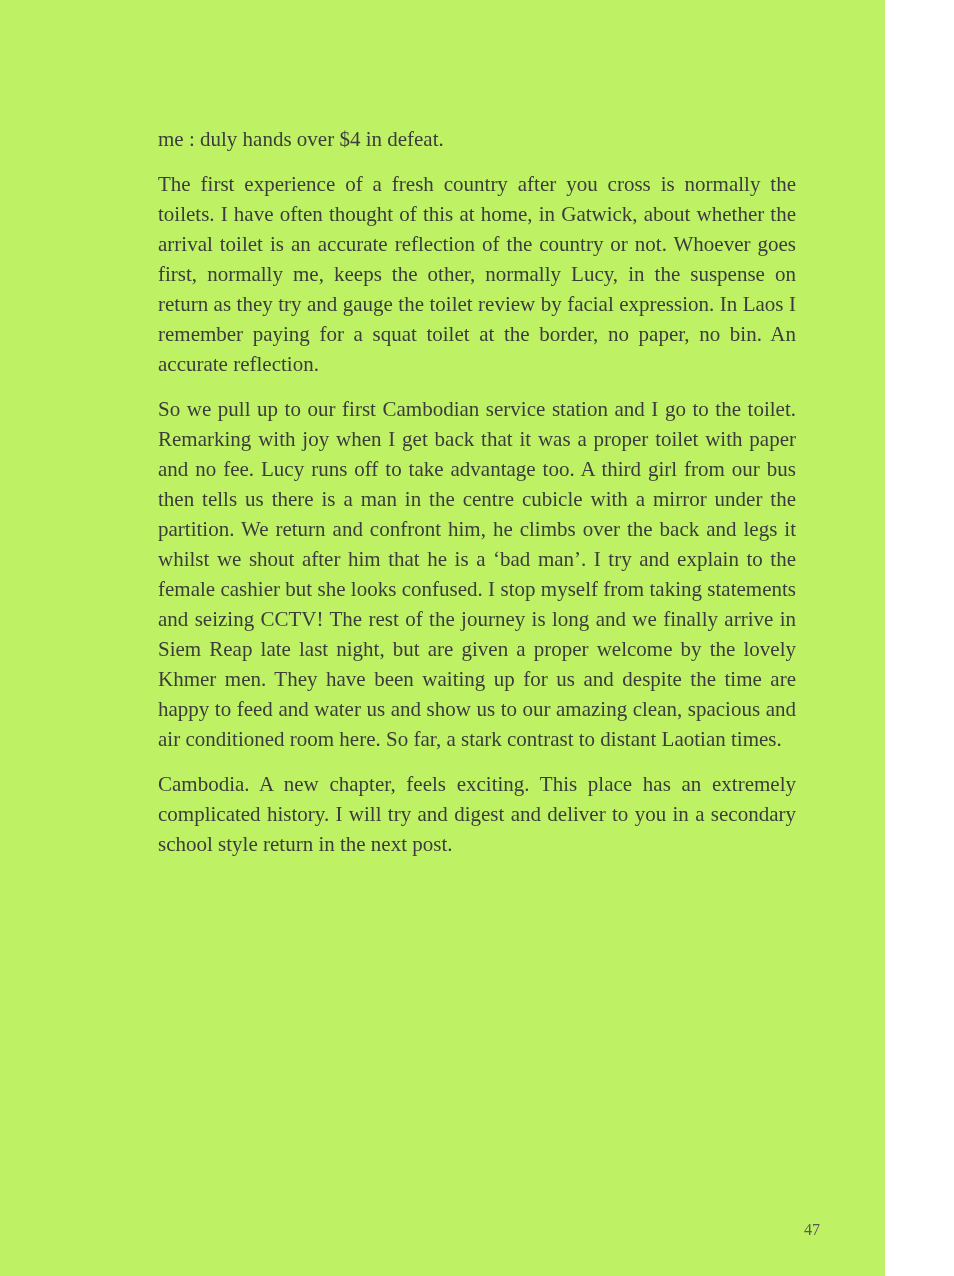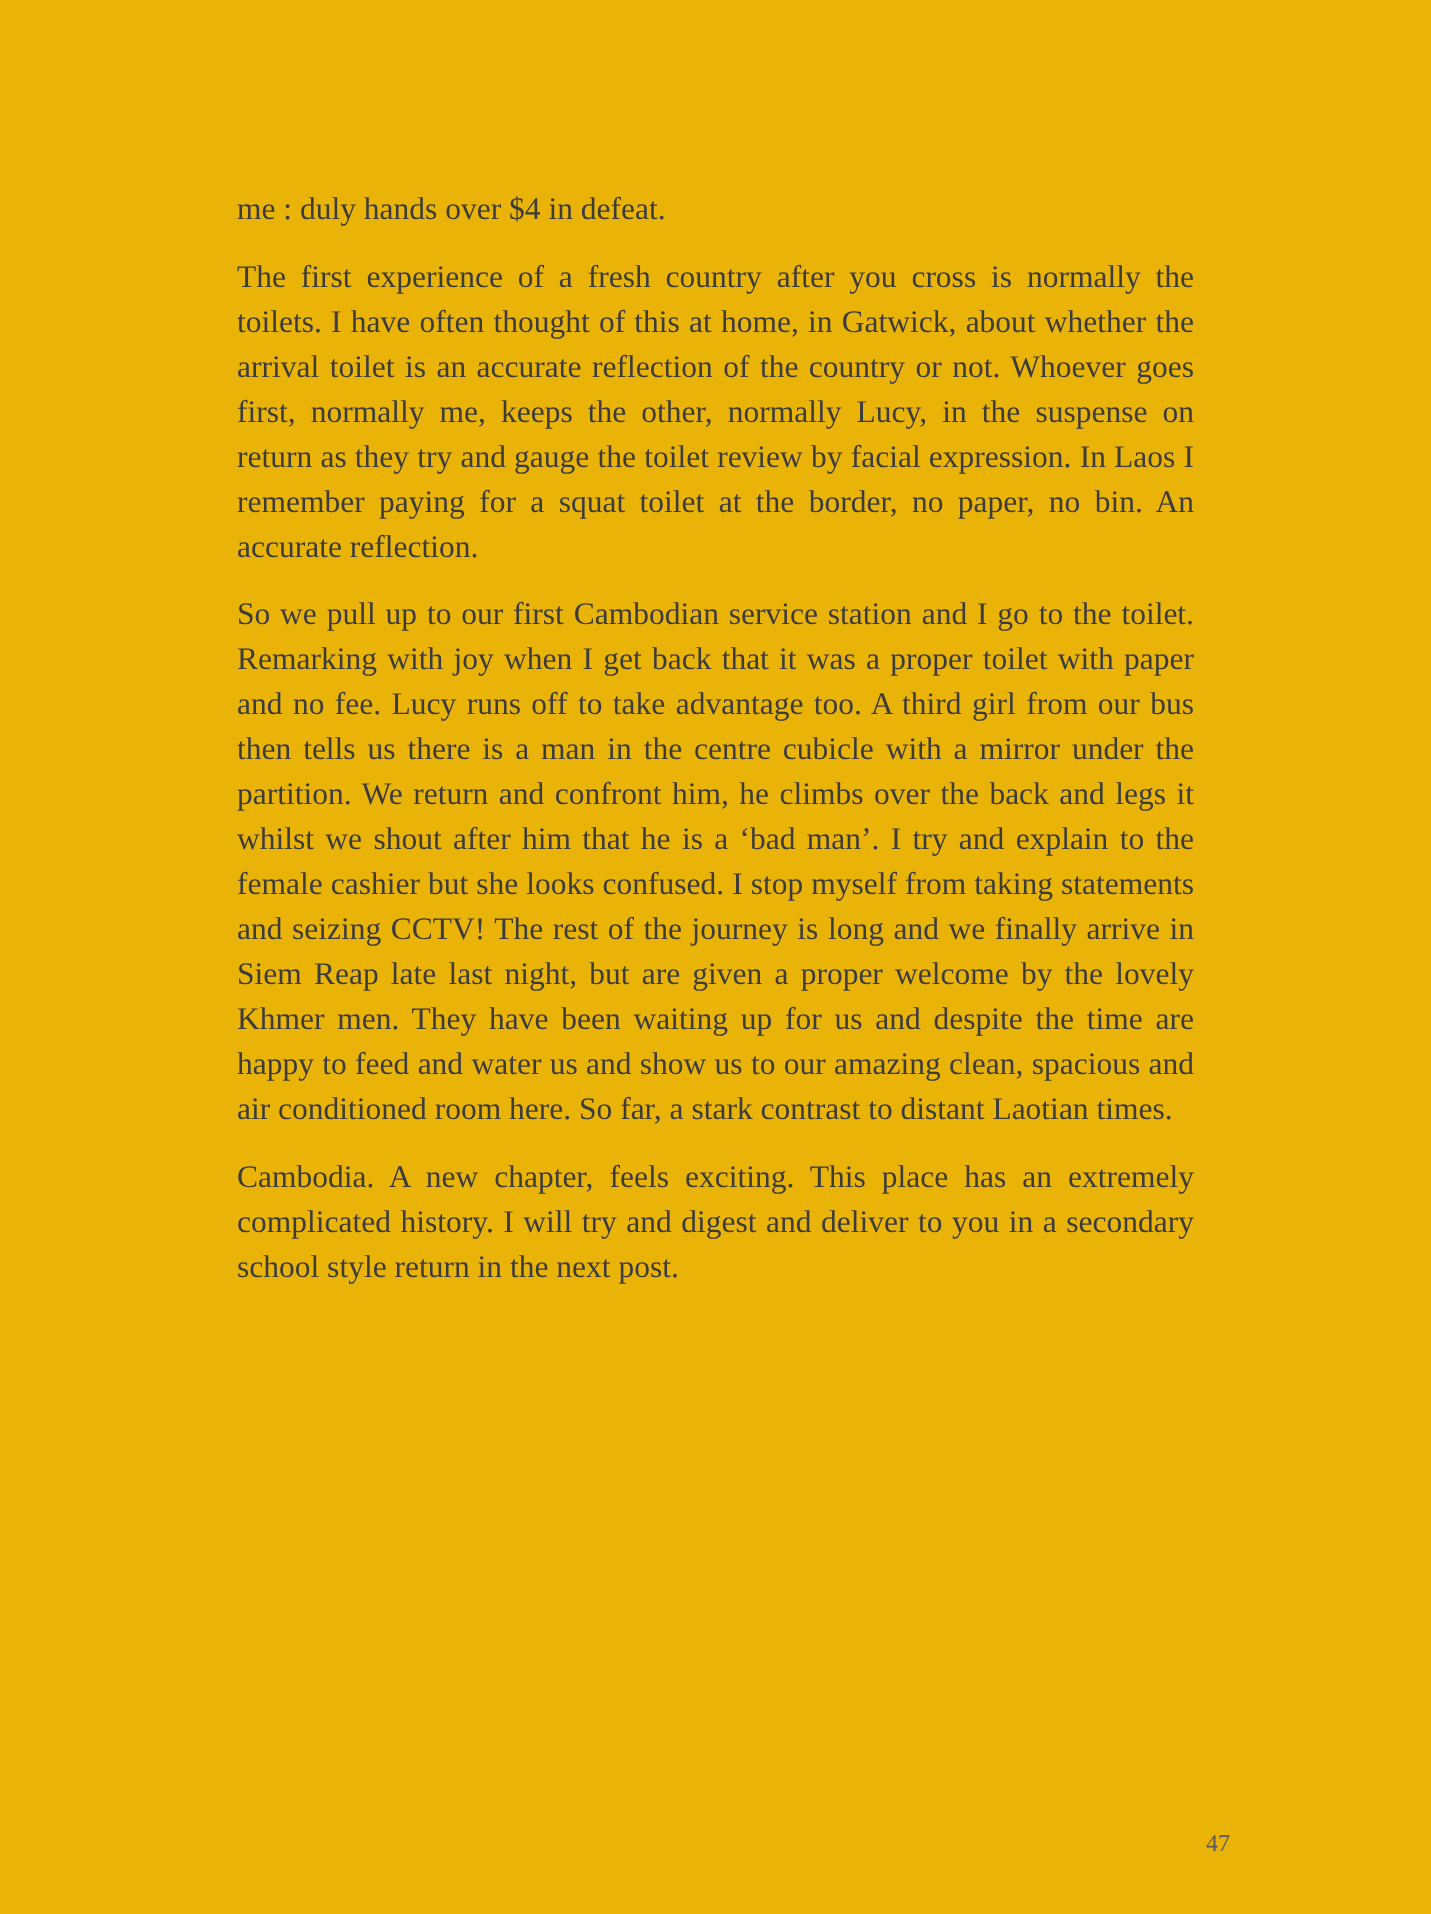--- a/index.html
+++ b/index.html
@@ -2,23 +2,23 @@
 <html><head>
 <meta charset="utf-8">
 <style>
   html, body {
     margin: 0;
     padding: 0;
     background: #ffffff;
   }
   .page {
     position: relative;
-    width: 954px;
+    width: 885px;
     height: 1276px;
-    background: #eab308;
+    background: #bef264;
     overflow: hidden;
     font-family: "Liberation Serif", serif;
   }
   .content {
     position: absolute;
     left: 158px;
     top: 124px;
     width: 638px;
   }
   .body-paragraph {

